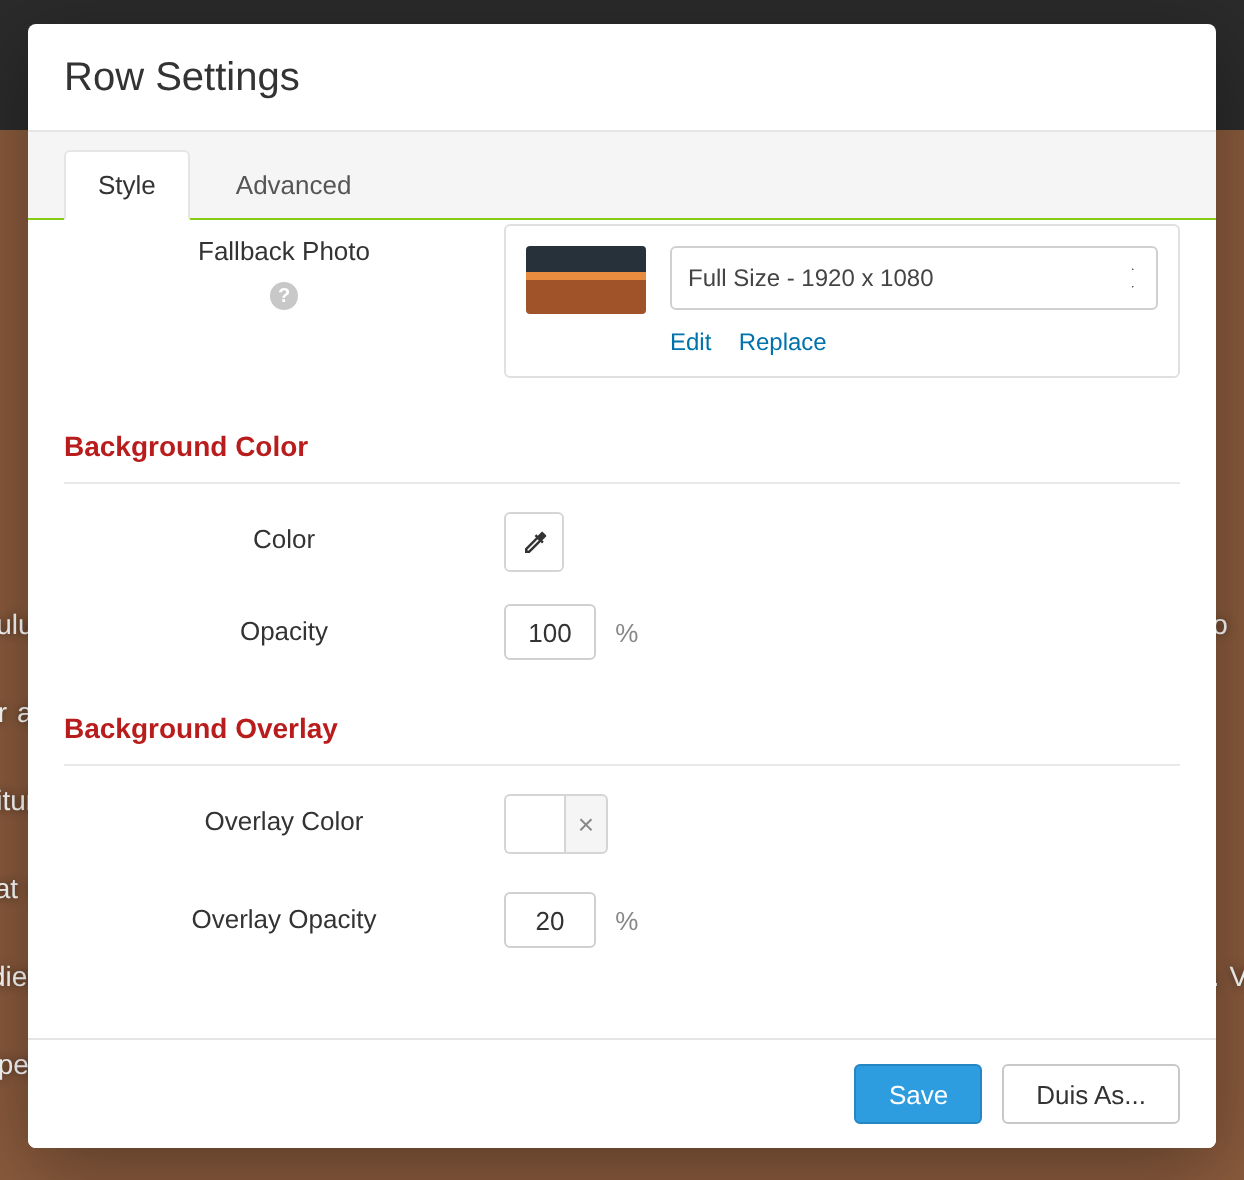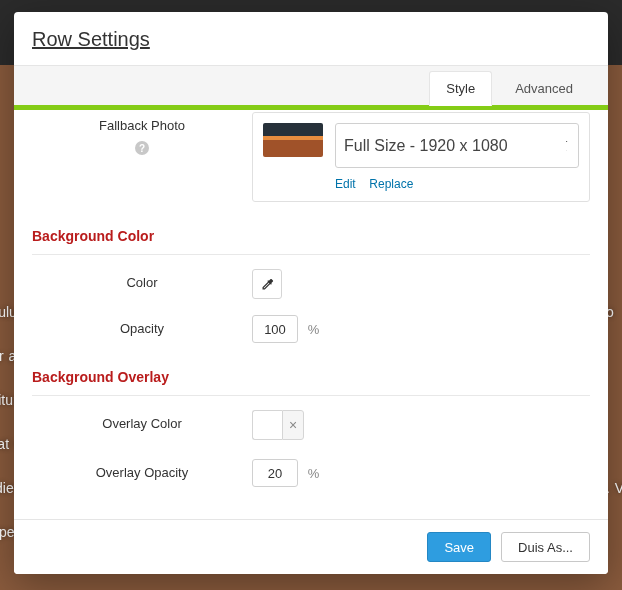--- a/index.html
+++ b/index.html
@@ -14,22 +14,22 @@
     color: #fff; font-size: 14px; line-height: 24px; word-spacing: 1px;
     text-shadow: 0 0 4px rgba(0,0,0,.5);
   }
   .backdrop-text p { margin: 0 0 20px; }
   .modal {
     position: absolute; top: 12px; left: 14px; width: 594px; height: 562px;
     background: #fff; border-radius: 4px; box-shadow: 0 10px 40px rgba(0,0,0,.35);
     display: flex; flex-direction: column; overflow: hidden;
   }
   .modal-header { padding: 16px 18px 14px; border-bottom: 1px solid #e5e5e5; }
-  .modal-title { font-size: 20px; font-weight: 300; color: #333; text-decoration: underline; }
-  .tabs-bar { height: 44px; background: #f5f5f5; border-bottom: 5px solid #84cc16; padding: 0 18px; display: flex; align-items: flex-end; gap: 6px; justify-content: flex-end; }
+  .modal-title { font-size: 20px; font-weight: 300; color: #333; }
+  .tabs-bar { height: 44px; background: #f5f5f5; border-bottom: 1px solid #84cc16; padding: 0 18px; display: flex; align-items: flex-end; gap: 6px; }
   .tab {
     padding: 9px 16px; font-size: 13px; color: #555; cursor: pointer; position: relative; top: 1px;
     border: 1px solid transparent; border-radius: 3px 3px 0 0; user-select: none;
   }
   .tab.active { background: #fff; border-color: #e5e5e5 #e5e5e5 #fff; color: #333; }
   .modal-body { position: relative; flex: 1; overflow: hidden; }
   .scroll { position: absolute; inset: 0; overflow-y: auto; padding: 0 18px 20px; }
   .scroll::-webkit-scrollbar { width: 12px; }
   .scroll::-webkit-scrollbar-thumb { background: #b8b8b8; border-radius: 6px; border: 3px solid #fff; }
 
@@ -43,22 +43,22 @@
   .photo-block {
     border: 1px solid #e0e0e0; border-radius: 3px; padding: 10px; display: flex; gap: 12px; align-items: flex-start;
   }
   .thumb {
     width: 60px; height: 34px; border-radius: 2px;
     background: linear-gradient(180deg,#27313a 0 38%,#e88d3f 38% 50%,#a05229 50% 100%);
     display: inline-block;
   }
   .photo-right { flex: 1; display: flex; flex-direction: column; gap: 8px; }
   .select {
-    width: 100%; height: 45px; border: 1px solid #d0d0d0; border-radius: 3px; background: #fff;
-    font-size: 16px; color: #444; padding: 0 26px 0 8px; position: relative; display: flex; align-items: center; cursor: pointer;
+    width: 100%; height: 32px; border: 1px solid #d0d0d0; border-radius: 3px; background: #fff;
+    font-size: 12px; color: #444; padding: 0 26px 0 8px; position: relative; display: flex; align-items: center; cursor: pointer;
   }
   .select::after {
     content: ""; position: absolute; right: 8px; top: 50%; width: 8px; height: 10px; transform: translateY(-50%);
     background:
       linear-gradient(#555,#555) 0 0/8px 1px no-repeat,
       linear-gradient(#555,#555) 0 100%/8px 1px no-repeat;
     clip-path: polygon(50% 0,100% 40%,0 40%,0 60%,100% 60%,50% 100%);
   }
   .links a { color: #0073aa; font-size: 12px; text-decoration: none; margin-right: 10px; cursor: pointer;}
 

